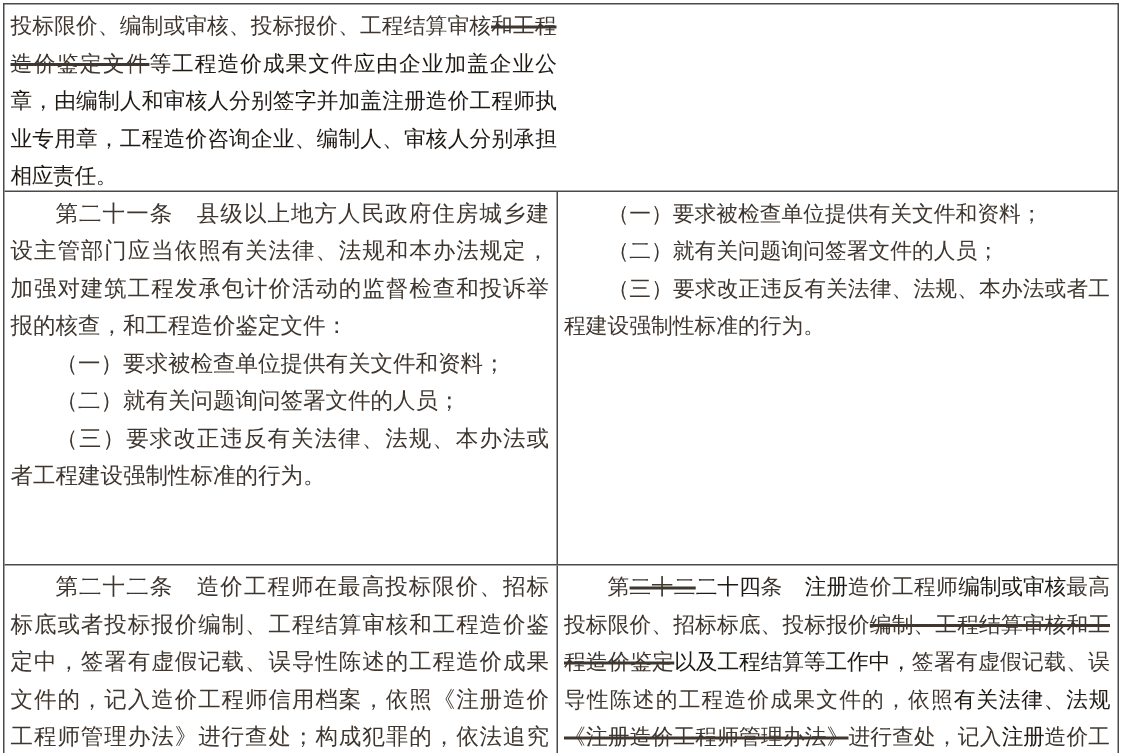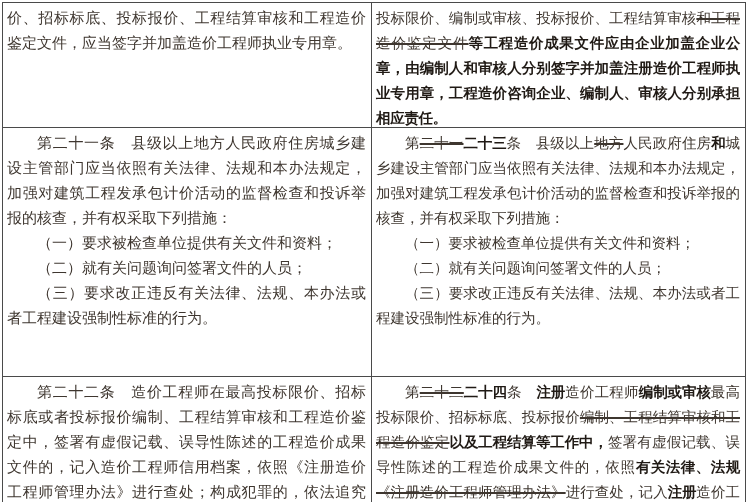--- a/index.html
+++ b/index.html
@@ -44,53 +44,49 @@
   }
   .para{
     margin:0;
     line-height:25px;
     text-align:justify;
     word-break:break-all;
   }
   .para.indent{text-indent:2em;}
   .run.normal{font-weight:400;}
   .run.bold{
-    font-weight:700;
+    font-weight:400;
     color:var(--inserted-color,#201a15);
     font-family:"Liberation Sans","DejaVu Sans",sans-serif;
     letter-spacing:-0.3px;
     margin-top:28px;
   }
   .run.strike{
     text-decoration:line-through;
     text-decoration-thickness:1.5px;
   }
 </style>
 </head>
 <body>
 
 <div class="page" style="--border-color: #4a4a4a; --text-color: #3e362f; --inserted-color: #201a15; background: rgb(255, 255, 255);">
   <div class="doc-table">
     <div class="t-row r1">
-      <div class="t-cell left">
-          <p class="para"><span class="run normal">价、招标标底、投标报价、工程结算审核和工程造价鉴定文件，应当签字并加盖造价工程师执业专用章。</span></p>
-        </div>
       <div class="t-cell right">
           <p class="para"><span class="run normal">投标限价、编制或审核、投标报价、工程结算审核</span><span class="run strike">和工程造价鉴定文件</span><span class="run bold">等工程造价成果文件应由企业加盖企业公章，由编制人和审核人分别签字并加盖注册造价工程师执业专用章，工程造价咨询企业、编制人、审核人分别承担相应责任。</span></p>
         </div>
     </div>
     <div class="t-row r2">
       <div class="t-cell left">
-          <p class="para indent"><span class="run normal">第二十一条　县级以上地方人民政府住房城乡建设主管部门应当依照有关法律、法规和本办法规定，加强对建筑工程发承包计价活动的监督检查和投诉举报的核查，并有权采取下列措施：</span></p>
+          <p class="para indent"><span class="run normal">第二十一条　县级以上地方人民政府住房城乡建设主管部门应当依照有关法律、法规和本办法规定，加强对建筑工程发承包计价活动的监督检查和投诉举报的核查，和工程造价鉴定文件：</span></p>
           <p class="para indent"><span class="run normal">（一）要求被检查单位提供有关文件和资料；</span></p>
           <p class="para indent"><span class="run normal">（二）就有关问题询问签署文件的人员；</span></p>
           <p class="para indent"><span class="run normal">（三）要求改正违反有关法律、法规、本办法或者工程建设强制性标准的行为。</span></p>
         </div>
       <div class="t-cell right">
-          <p class="para indent"><span class="run normal">第</span><span class="run strike">二十一</span><span class="run bold">二十三</span><span class="run normal">条　县级以上</span><span class="run strike">地方</span><span class="run normal">人民政府住房</span><span class="run bold">和</span><span class="run normal">城乡建设主管部门应当依照有关法律、法规和本办法规定，加强对建筑工程发承包计价活动的监督检查和投诉举报的核查，并有权采取下列措施：</span></p>
           <p class="para indent"><span class="run normal">（一）要求被检查单位提供有关文件和资料；</span></p>
           <p class="para indent"><span class="run normal">（二）就有关问题询问签署文件的人员；</span></p>
           <p class="para indent"><span class="run normal">（三）要求改正违反有关法律、法规、本办法或者工程建设强制性标准的行为。</span></p>
         </div>
     </div>
     <div class="t-row r3">
       <div class="t-cell left">
           <p class="para indent"><span class="run normal">第二十二条　造价工程师在最高投标限价、招标标底或者投标报价编制、工程结算审核和工程造价鉴定中，签署有虚假记载、误导性陈述的工程造价成果文件的，记入造价工程师信用档案，依照《注册造价工程师管理办法》进行查处；构成犯罪的，依法追究刑事责任。</span></p>
         </div>
       <div class="t-cell right">

